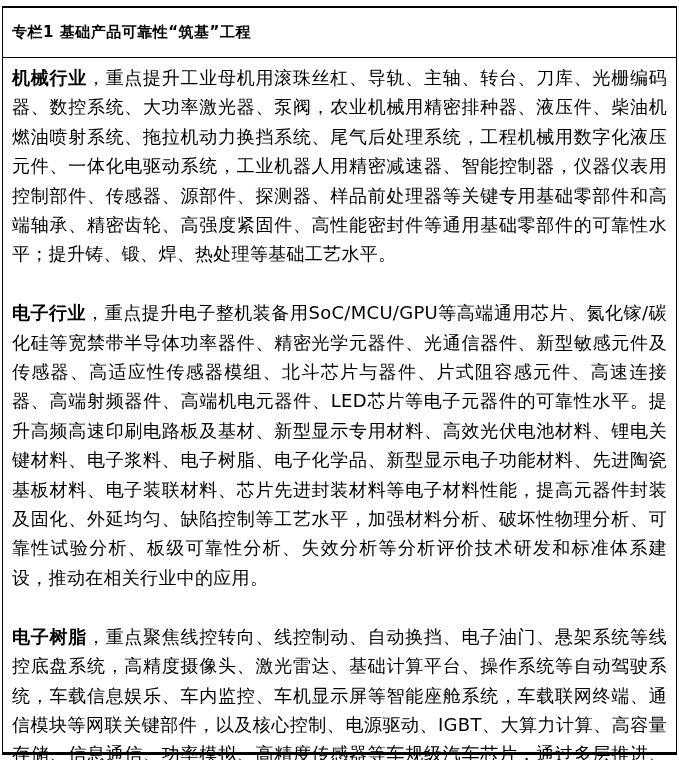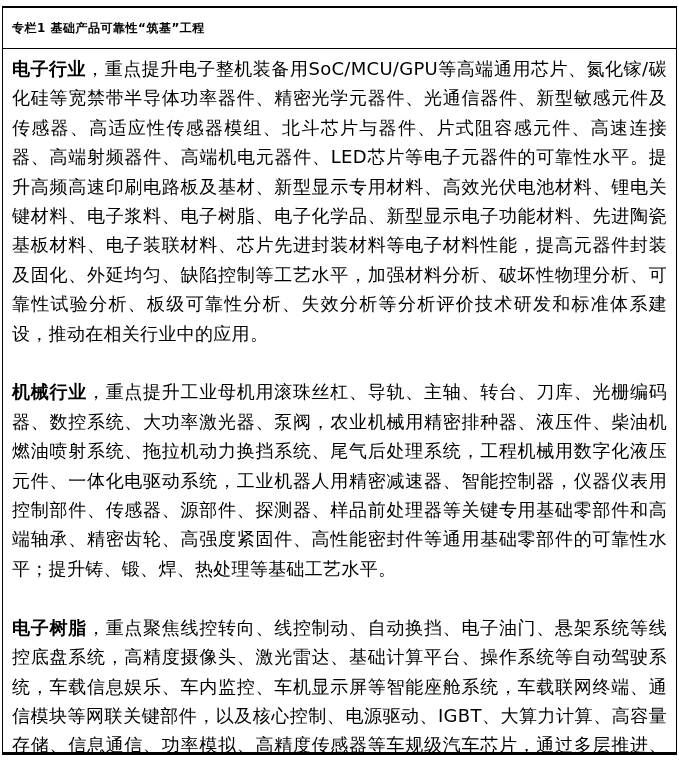--- a/index.html
+++ b/index.html
@@ -23,26 +23,26 @@
     height: 749px;
     box-sizing: border-box;
     background: #ffffff;
     border-left: 1px solid #000000;
     border-right: 1px solid #000000;
     border-top: 2px solid #000000;
     border-bottom: 3px solid #000000;
   }
   .title-row {
     box-sizing: border-box;
-    height: 41px;
+    height: 50px;
     border-bottom: 1px solid #000000;
     display: flex;
     align-items: center;
     padding: 0 9px;
-    font-size: 12px;
+    font-size: 15px;
     font-weight: bold;
     letter-spacing: 0.5px;
     white-space: nowrap;
   }
   .panel-body {
     box-sizing: border-box;
     padding: 5px 9px 0 9px;
     font-size: 18px;
     line-height: 29.4px;
     text-align: justify;
@@ -58,17 +58,17 @@
   .section-heading {
     font-weight: bold;
   }
 </style>
 </head>
 <body>
 
 <div class="panel">
   <div class="title-row">专栏1 基础产品可靠性“筑基”工程</div>
   <div class="panel-body">
+    <p><span class="section-heading">机械行业</span><span>，重点提升工业母机用滚珠丝杠、导轨、主轴、转台、刀库、光栅编码器、数控系统、大功率激光器、泵阀，农业机械用精密排种器、液压件、柴油机燃油喷射系统、拖拉机动力换挡系统、尾气后处理系统，工程机械用数字化液压元件、一体化电驱动系统，工业机器人用精密减速器、智能控制器，仪器仪表用控制部件、传感器、源部件、探测器、样品前处理器等关键专用基础零部件和高端轴承、精密齿轮、高强度紧固件、高性能密封件等通用基础零部件的可靠性水平；提升铸、锻、焊、热处理等基础工艺水平。</span></p>
     <p><span class="section-heading">电子行业</span><span>，重点提升电子整机装备用SoC/MCU/GPU等高端通用芯片、氮化镓/碳化硅等宽禁带半导体功率器件、精密光学元器件、光通信器件、新型敏感元件及传感器、高适应性传感器模组、北斗芯片与器件、片式阻容感元件、高速连接器、高端射频器件、高端机电元器件、LED芯片等电子元器件的可靠性水平。提升高频高速印刷电路板及基材、新型显示专用材料、高效光伏电池材料、锂电关键材料、电子浆料、电子树脂、电子化学品、新型显示电子功能材料、先进陶瓷基板材料、电子装联材料、芯片先进封装材料等电子材料性能，提高元器件封装及固化、外延均匀、缺陷控制等工艺水平，加强材料分析、破坏性物理分析、可靠性试验分析、板级可靠性分析、失效分析等分析评价技术研发和标准体系建设，推动在相关行业中的应用。</span></p>
-    <p><span class="section-heading">机械行业</span><span>，重点提升工业母机用滚珠丝杠、导轨、主轴、转台、刀库、光栅编码器、数控系统、大功率激光器、泵阀，农业机械用精密排种器、液压件、柴油机燃油喷射系统、拖拉机动力换挡系统、尾气后处理系统，工程机械用数字化液压元件、一体化电驱动系统，工业机器人用精密减速器、智能控制器，仪器仪表用控制部件、传感器、源部件、探测器、样品前处理器等关键专用基础零部件和高端轴承、精密齿轮、高强度紧固件、高性能密封件等通用基础零部件的可靠性水平；提升铸、锻、焊、热处理等基础工艺水平。</span></p>
     <p><span class="section-heading">电子树脂</span><span>，重点聚焦线控转向、线控制动、自动换挡、电子油门、悬架系统等线控底盘系统，高精度摄像头、激光雷达、基础计算平台、操作系统等自动驾驶系统，车载信息娱乐、车内监控、车机显示屏等智能座舱系统，车载联网终端、通信模块等网联关键部件，以及核心控制、电源驱动、IGBT、大算力计算、高容量存储、信息通信、功率模拟、高精度传感器等车规级汽车芯片，通过多层推进、多方协同，深入推进相关产品可靠性水平持续提升。</span></p>
   </div>
 </div>
 
 </body></html>

